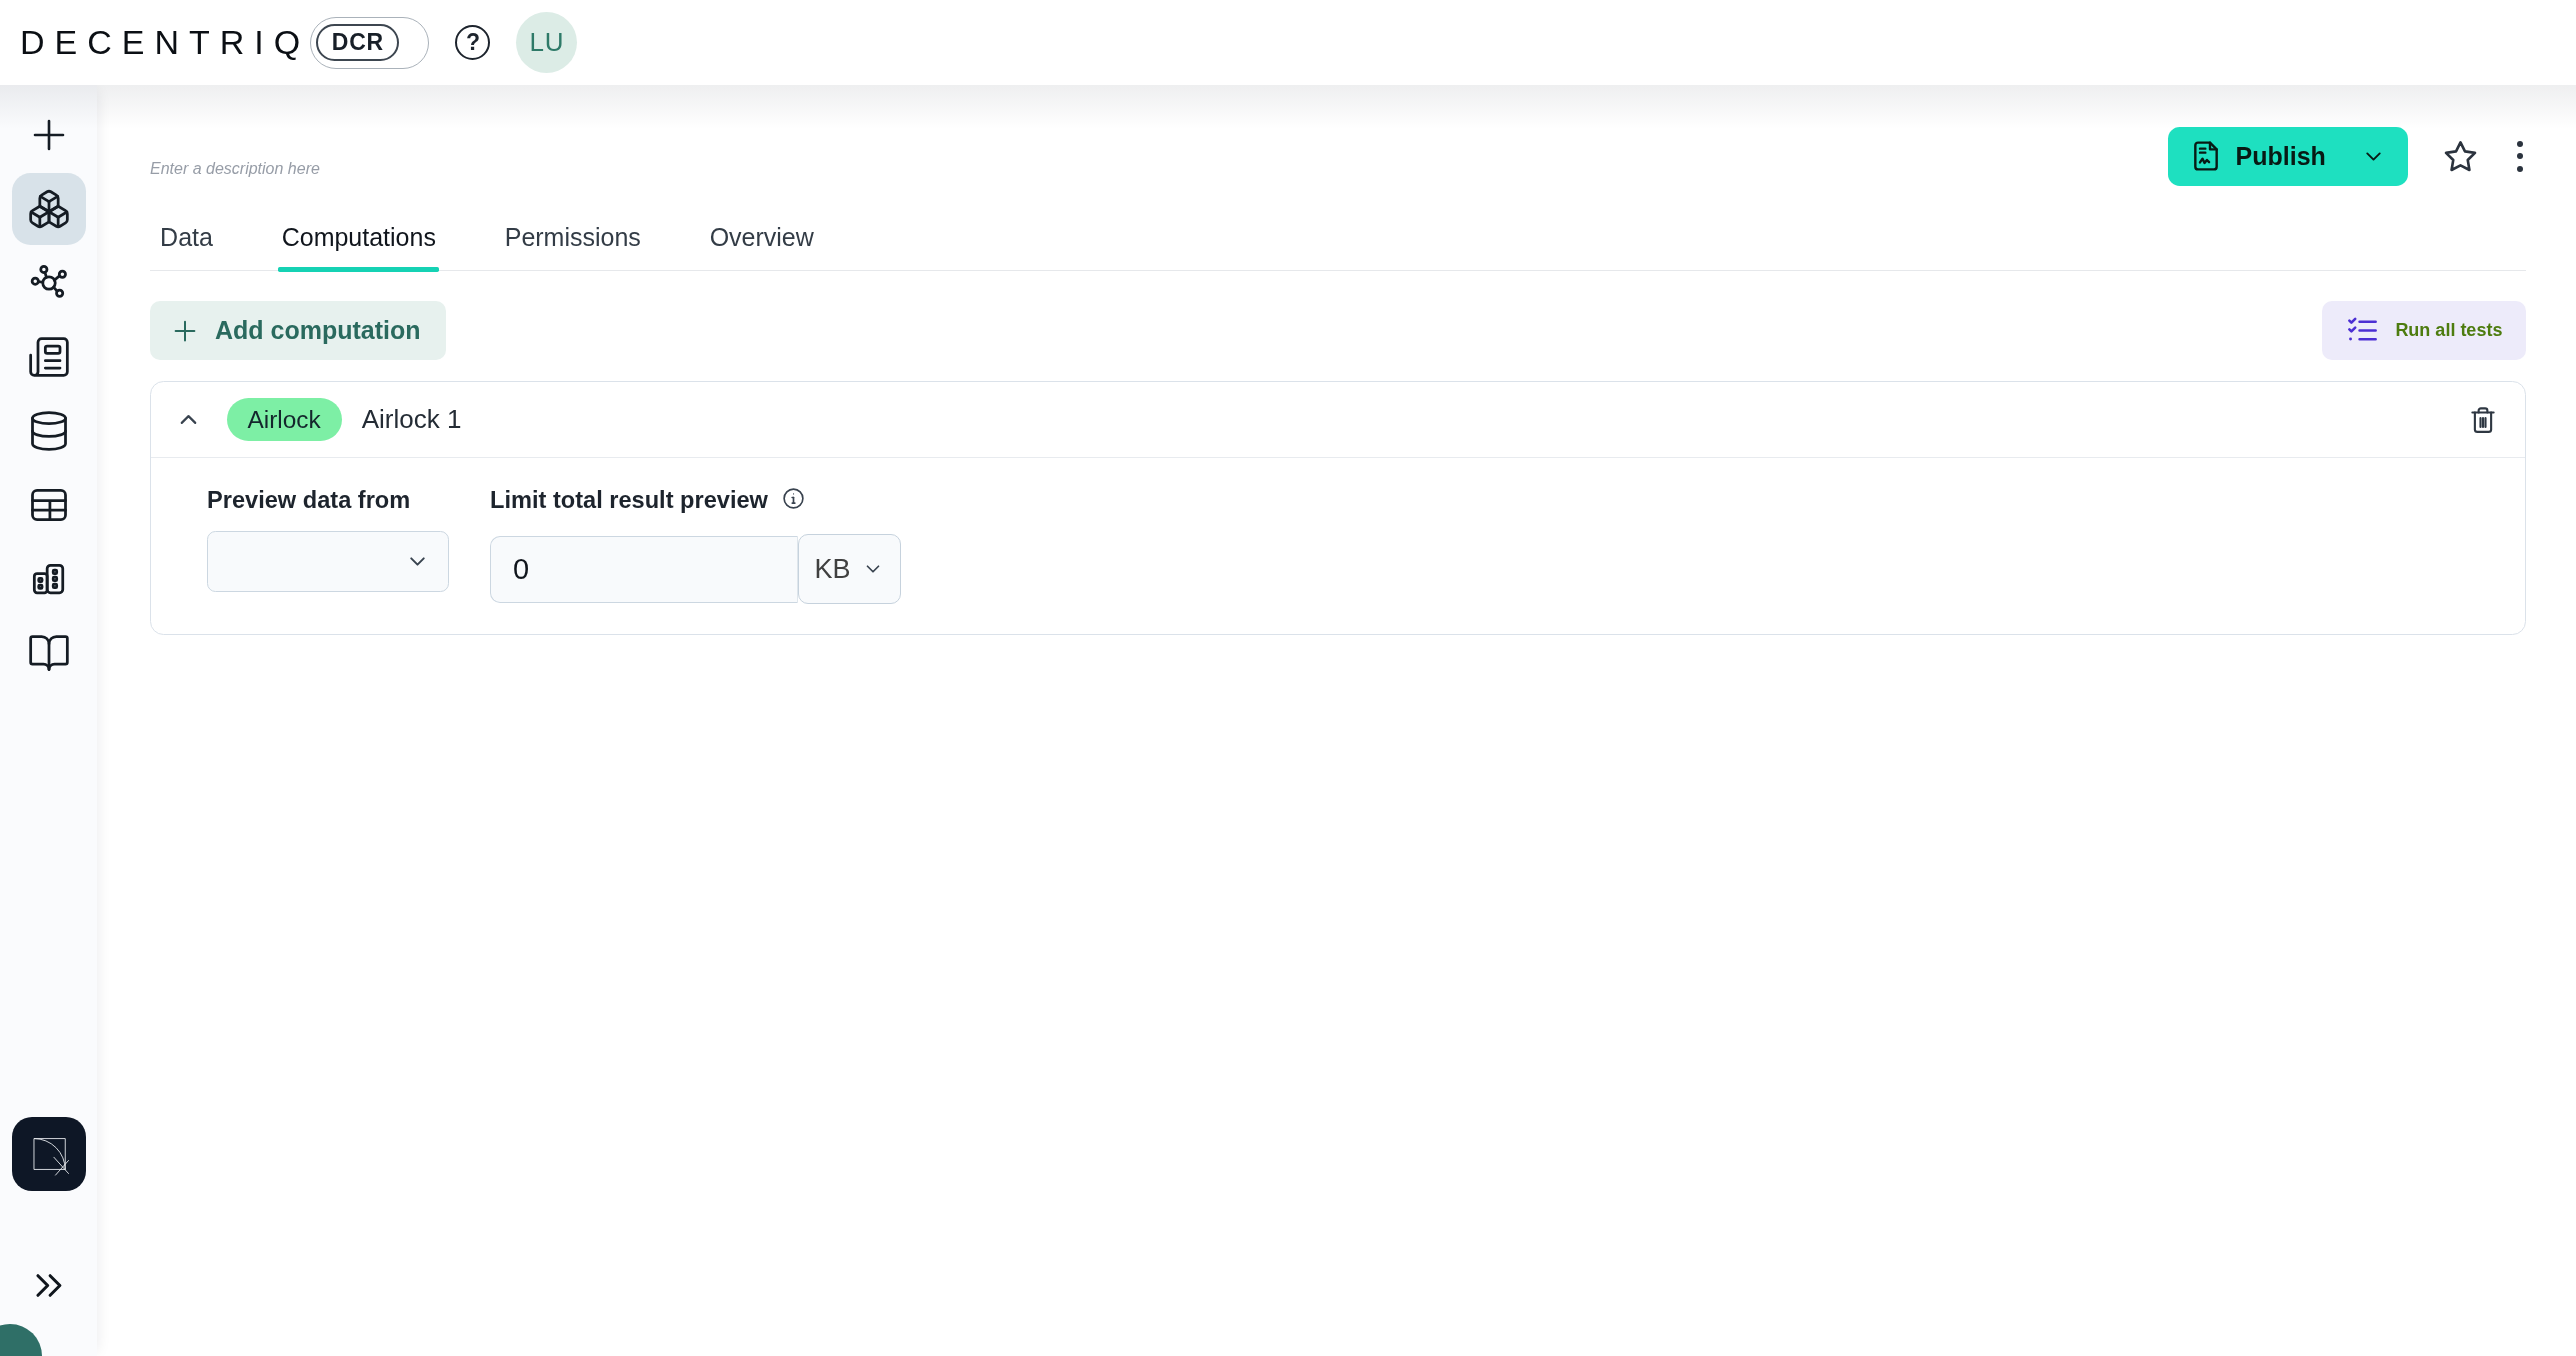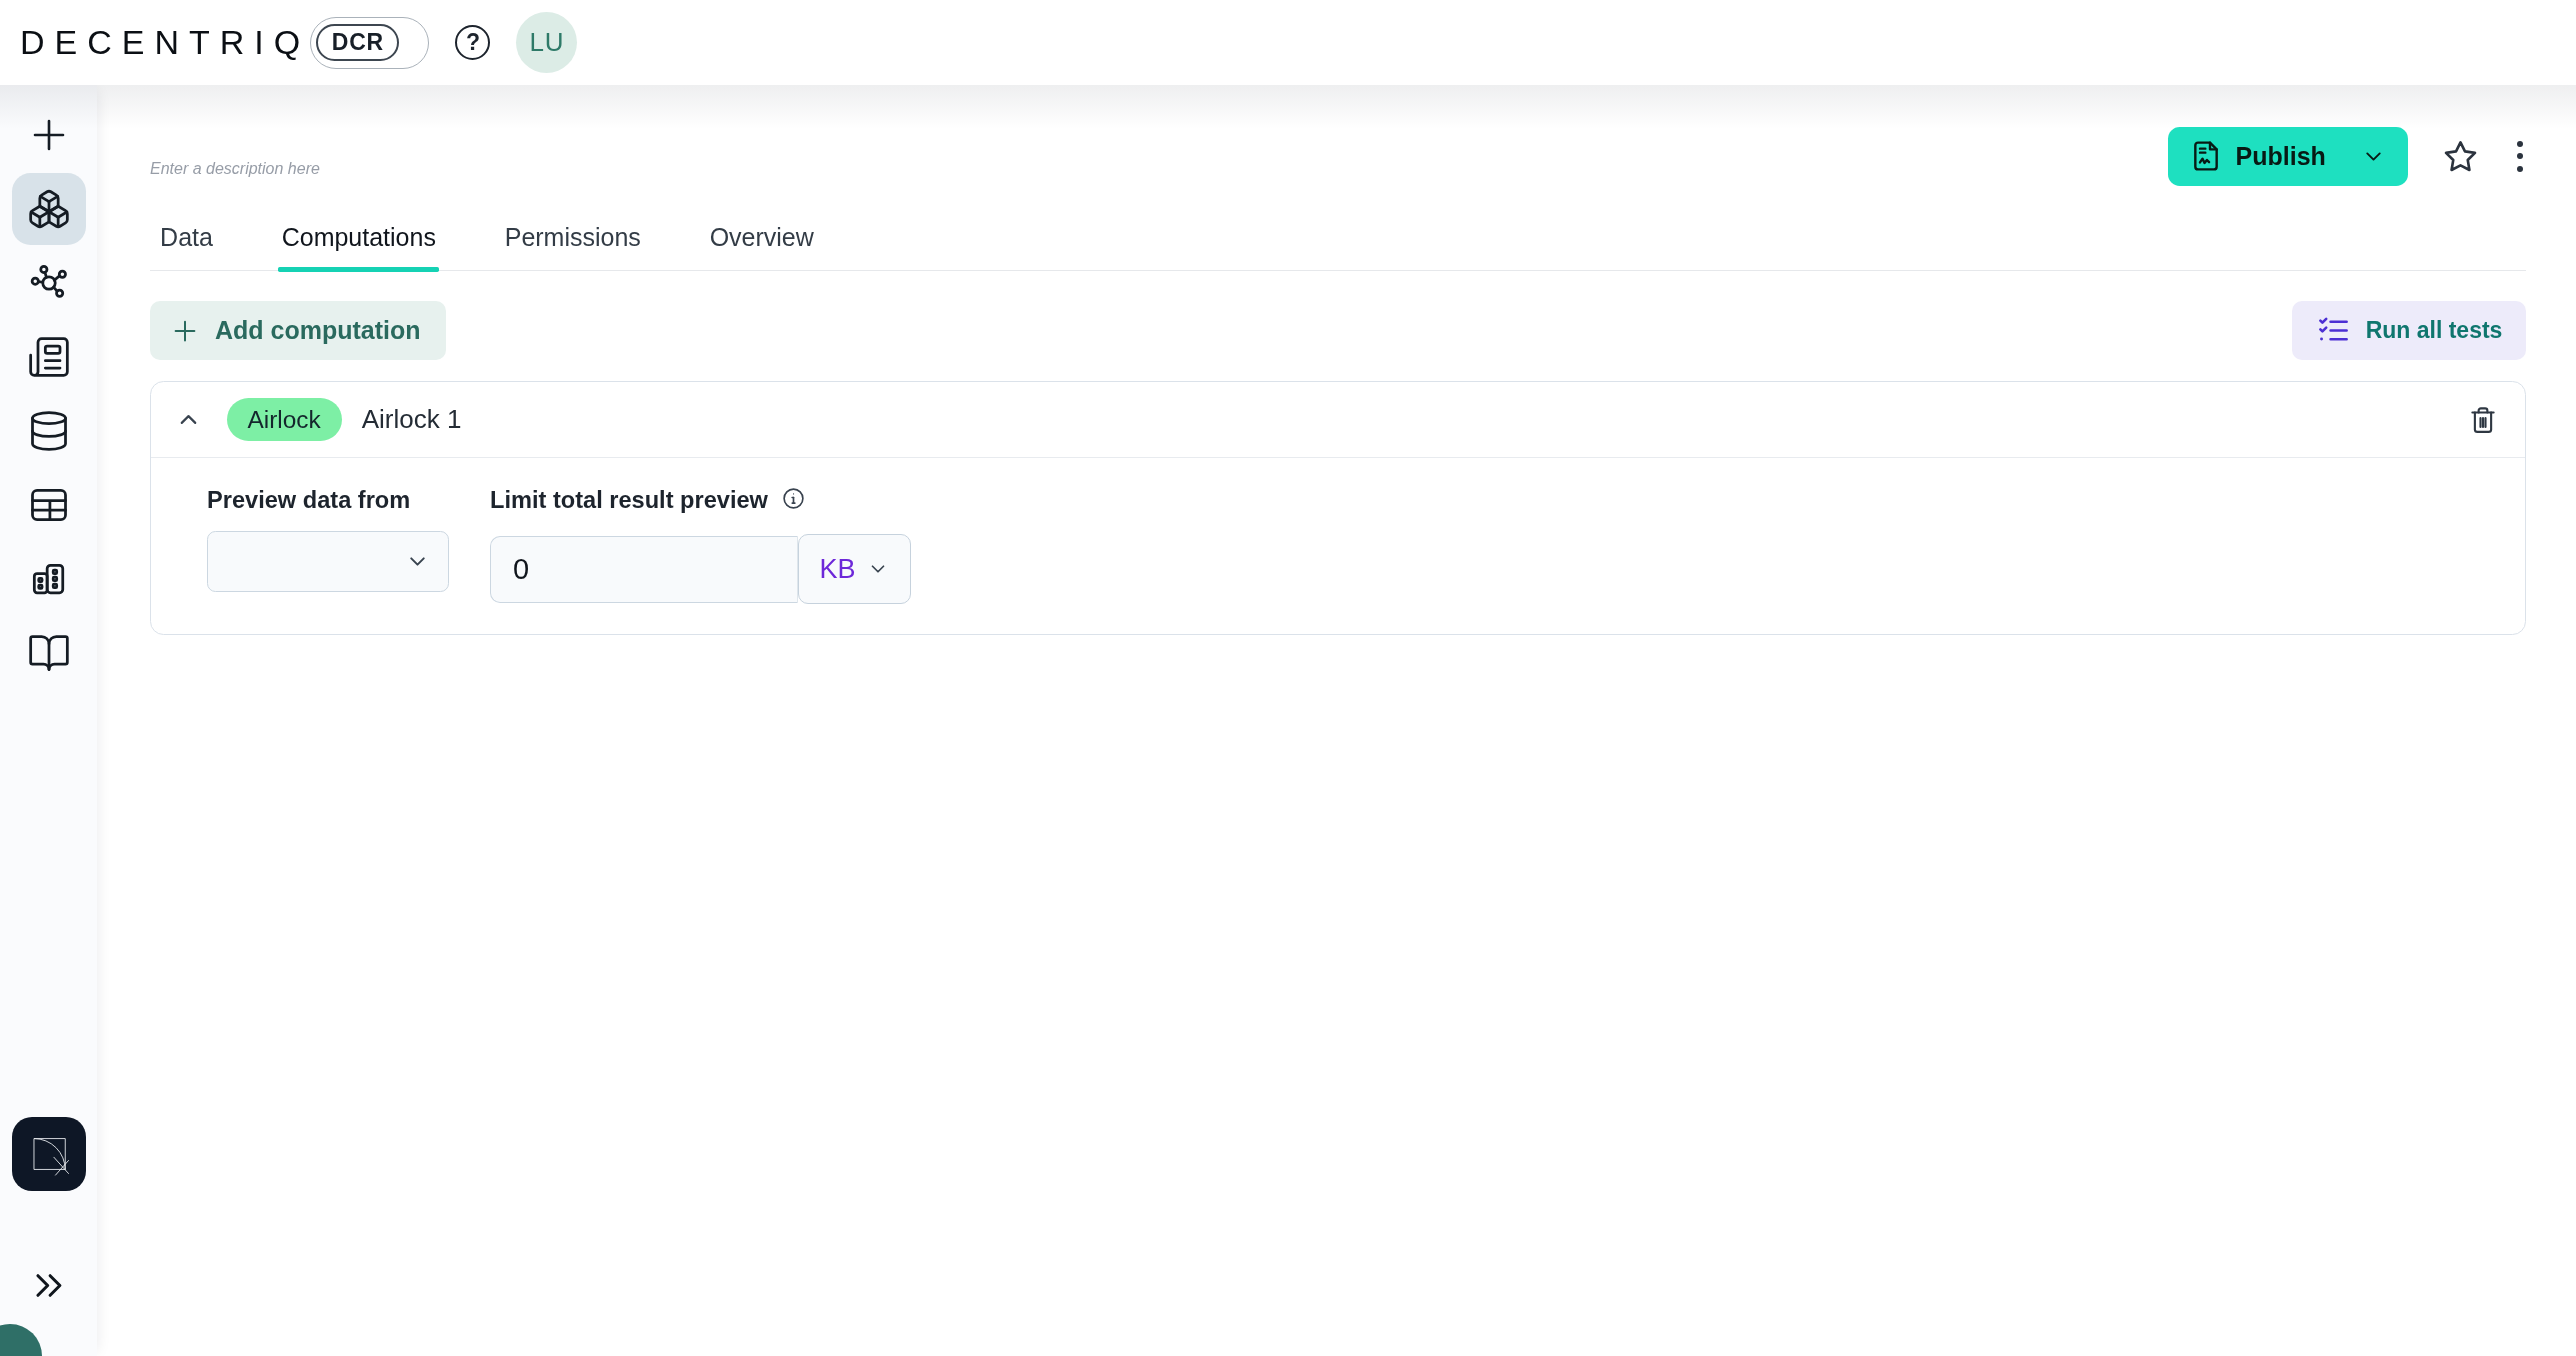--- a/index.html
+++ b/index.html
@@ -111,21 +111,21 @@
   .toolbar { margin-top:30px; display:flex; justify-content:space-between; }
   .add-btn {
     display:flex; align-items:center; gap:15px; height:59px; padding:0 25px 0 20px;
     background:#e7f1ee; border:none; border-radius:10px; cursor:pointer;
     font-size:25px; font-weight:600; color:#2a6a5e; font-family:inherit;
   }
   .add-btn svg { stroke:#2a6a5e; stroke-width:1.6; stroke-linecap:round; fill:none; }
   .run-btn {
     display:flex; align-items:center; gap:15px; height:59px; padding:0 23.6px;
     background:#edebfa; border:none; border-radius:10px; cursor:pointer;
-    font-size:23px; font-weight:600; color:#0f766e; font-family:inherit;
+    font-size:18px; font-weight:600; color:#4d7c0f; font-family:inherit;
   }
   .run-btn svg { stroke:#4c2fd3; stroke-width:1.8; stroke-linecap:round; stroke-linejoin:round; fill:none; }
   .card {
     margin-top:21px; background:#fff; border:1.7px solid #dbe2ea; border-radius:13.5px;
     height:254px; overflow:hidden;
   }
   .card-header {
     height:76px; display:flex; align-items:center; gap:20px; padding:0 23.6px 0 18.5px;
     border-bottom:1.7px solid #e8ebef;
   }
@@ -151,23 +151,23 @@
   .limit-group {
     margin-top:18.5px; display:flex; align-items:stretch; height:67px;
     border-radius:10px;
   }
   .limit-input {
     width:308px; height:67px; background:#f8fafc; border:1.7px solid #ccd7e1;
     border-radius:10px 0 0 10px; border-right:0.8px solid #dfe6ec;
     font-size:29px; color:#10151c; padding:0 0 0 22px; font-family:inherit; outline:none;
   }
   .unit-select {
-    width:113px; margin:-1.7px 0 -1.7px 0; background:#f8fafc; border:1.7px solid #c6d2dd;
+    width:103px; margin:-1.7px 0 -1.7px 0; background:#f8fafc; border:1.7px solid #c6d2dd;
     border-radius:10px; display:flex; align-items:center; justify-content:center;
-    gap:11.8px; font-size:27px; color:#6d28d9; cursor:pointer;
+    gap:11.8px; font-size:27px; color:#404040; cursor:pointer;
   }
 </style>
 </head>
 <body>
 
 <header class="topbar">
   <div class="logo">DECENTRIQ</div>
   <div class="topbar-right">
     <div class="dcr-pill">
       <span class="dcr-inner">DCR</span>

